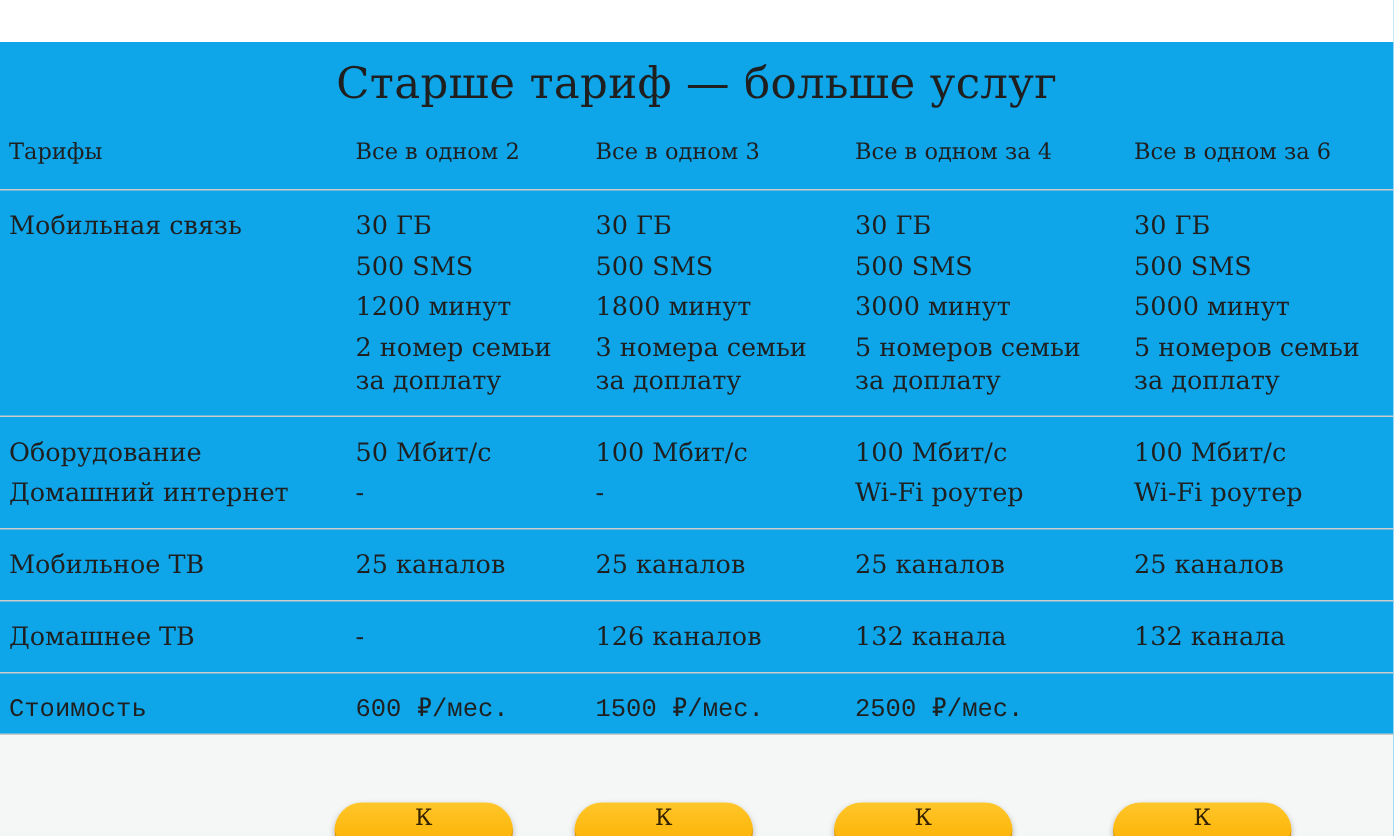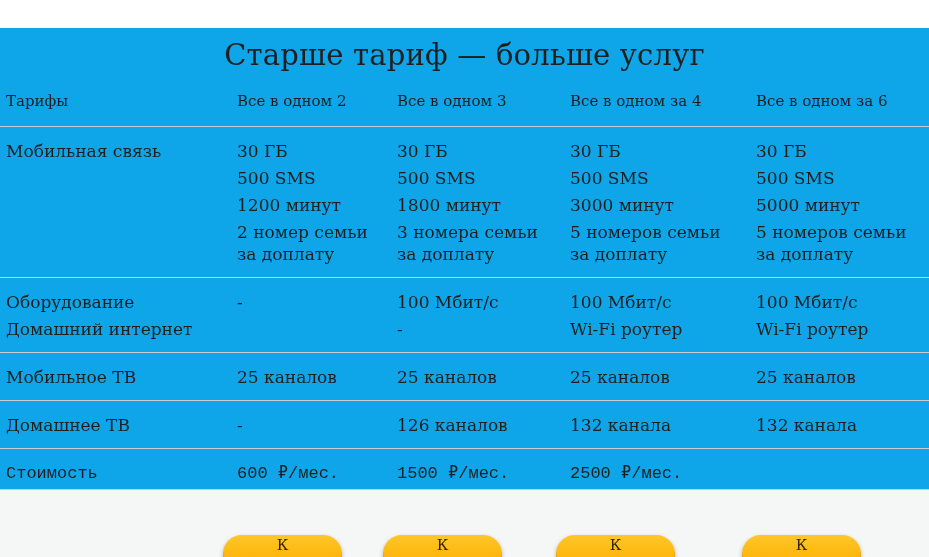--- a/index.html
+++ b/index.html
@@ -115,20 +115,21 @@
           <div class="item">5 номеров семьи
 за доплату</div>
         </div>
       </div>
       <div class="grid body-row row-internet">
         <div class="cell">
           <div class="item">Оборудование</div>
           <div class="item">Домашний интернет</div>
         </div>
         <div class="cell">
+          <div class="item">50 Мбит/с</div>
           <div class="item">-</div>
         </div>
         <div class="cell">
           <div class="item">100 Мбит/с</div>
           <div class="item">-</div>
         </div>
         <div class="cell">
           <div class="item">100 Мбит/с</div>
           <div class="item">Wi-Fi роутер</div>
         </div>

